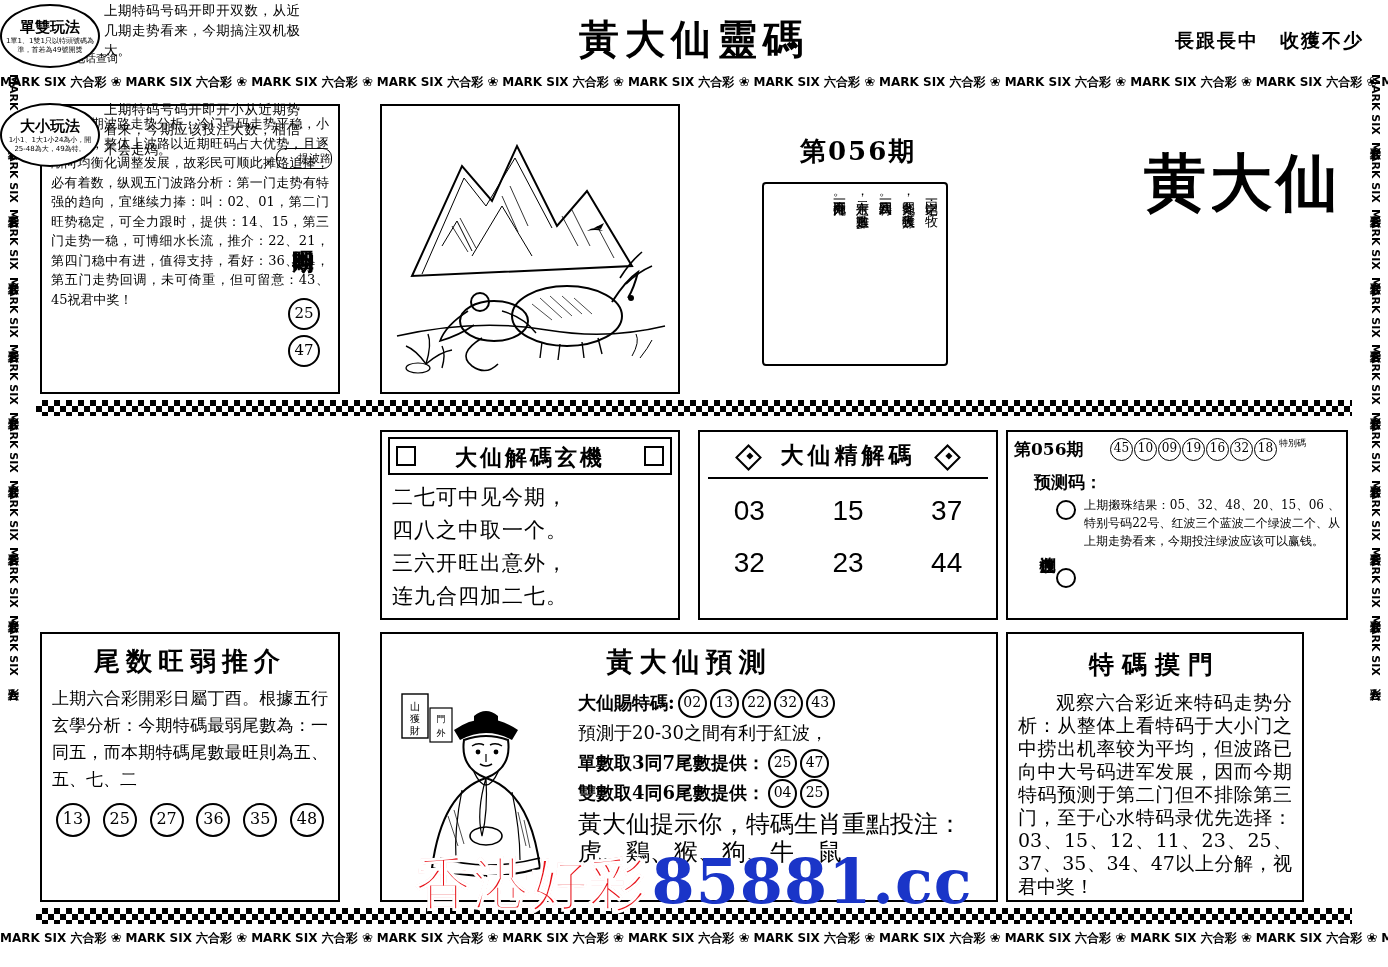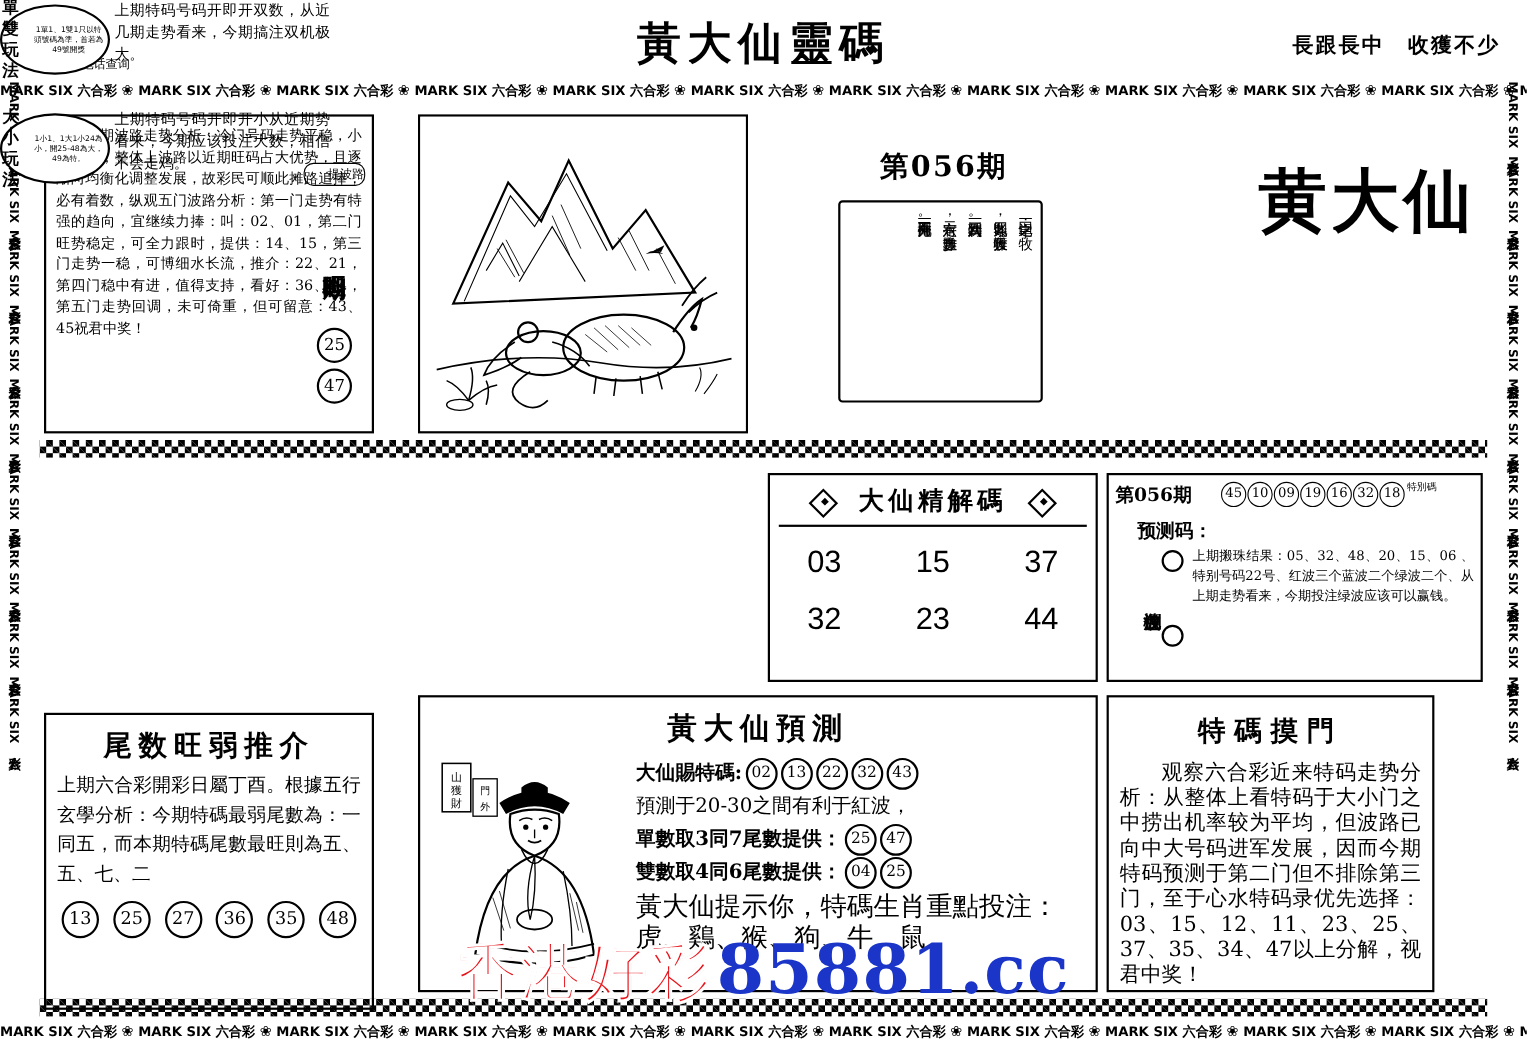--- a/index.html
+++ b/index.html
@@ -78,21 +78,21 @@
   .checker{position:absolute;left:36px;width:1316px;height:16px;
     background-image:
       linear-gradient(45deg,#000 25%,transparent 25%,transparent 75%,#000 75%),
       linear-gradient(45deg,#000 25%,transparent 25%,transparent 75%,#000 75%);
     background-size:12px 12px;background-position:0 0,6px 6px;}
 
   
   #panel-play{left:40px;top:430px;width:300px;height:190px;border:none;}
   .play-block{position:relative;margin-bottom:14px;height:85px;}
   .ellipse{position:absolute;left:0;top:4px;width:96px;height:60px;border:2px solid #000;border-radius:50%;
-    display:flex;flex-direction:row;align-items:center;justify-content:center;background:#fff;}
+    display:flex;flex-direction:column;align-items:center;justify-content:center;background:#fff;}
   .ellipse .t{font-size:15px;font-weight:bold;font-family:"DejaVu Serif","Liberation Serif",serif;}
   .ellipse .s{font-size:7px;line-height:9px;text-align:center;padding:0 4px;}
   .play-text{margin-left:104px;font-size:13.5px;line-height:20px;
     font-family:"DejaVu Serif","Liberation Serif",serif;text-align:justify;}
 
   #panel-poem{left:380px;top:430px;width:300px;height:190px;}
   .poem-head{position:relative;height:34px;margin:5px 6px 0;border:2px solid #000;}
   .poem-head .txt{position:absolute;left:0;right:0;top:4px;text-align:center;font-size:22px;font-weight:bold;
     font-family:"DejaVu Serif","Liberation Serif",serif;letter-spacing:3px;}
   .poem-head .sq{position:absolute;width:16px;height:16px;border:2px solid #000;top:7px;}
@@ -121,21 +121,21 @@
   .fc-special{font-size:9px;line-height:11px;text-align:center;margin-left:2px;}
   .fc-body{display:flex;padding:2px 6px 0;}
   .sebolan{width:66px;text-align:center;position:relative;}
   .sebolan .cw{writing-mode:vertical-rl;text-orientation:upright;font-size:16px;font-weight:bold;
     font-family:"DejaVu Serif","Liberation Serif",serif;height:96px;display:inline-block;}
   .ocirc{width:16px;height:16px;border:2px solid #000;border-radius:50%;position:absolute;}
   .fc-note{flex:1;font-size:12px;line-height:18px;font-family:"DejaVu Serif","Liberation Serif",serif;
     text-align:justify;padding-left:4px;}
 
   
-  #panel-weishu{left:40px;top:632px;width:300px;height:270px;margin-top:16px;}
+  #panel-weishu{left:40px;top:632px;width:300px;height:270px;}
   .weishu-title{text-align:center;font-size:26px;font-weight:bold;letter-spacing:6px;margin-top:10px;
     font-family:"DejaVu Serif","Liberation Serif",serif;}
   .weishu-body{margin:6px 10px 0;font-size:17px;line-height:27px;
     font-family:"DejaVu Serif","Liberation Serif",serif;text-align:justify;}
   .weishu-nums{display:flex;justify-content:space-between;margin:10px 14px 0;}
   .wn{width:30px;height:30px;border:2px solid #000;border-radius:50%;text-align:center;line-height:28px;
     font-size:16px;font-family:"DejaVu Serif","Liberation Serif",serif;}
 
   #panel-predict{left:380px;top:632px;width:618px;height:270px;}
   .pred-title{text-align:center;font-size:27px;font-weight:bold;letter-spacing:6px;margin-top:10px;
@@ -283,20 +283,33 @@
     </div>
     <div class="play-block">
       <div class="ellipse">
         <div class="t">大小玩法</div>
         <div class="s">1小1、1大1小24為小，開25-48為大，49為特。</div>
       </div>
       <div class="play-text">上期特码号码开即开小从近期势看来，今期应该投注大数，相信不会走鸡。</div>
     </div>
   </div>
 
+  <div class="box" id="panel-poem">
+    <div class="poem-head">
+      <span class="sq l"></span>
+      <span class="sq r"></span>
+      <div class="txt">大仙解碼玄機</div>
+    </div>
+    <div class="poem-lines">
+      <div>二七可中见今期，</div>
+      <div>四八之中取一个。</div>
+      <div>三六开旺出意外，</div>
+      <div>连九合四加二七。</div>
+    </div>
+  </div>
 
   <div class="box" id="panel-jiema">
     <div class="jiema-head">
       <span class="dia"><i></i></span>
       <span>大仙精解碼</span>
       <span class="dia"><i></i></span>
     </div>
     <div class="jiema-rule"></div>
     <div class="jiema-nums">
       <span>03</span>

